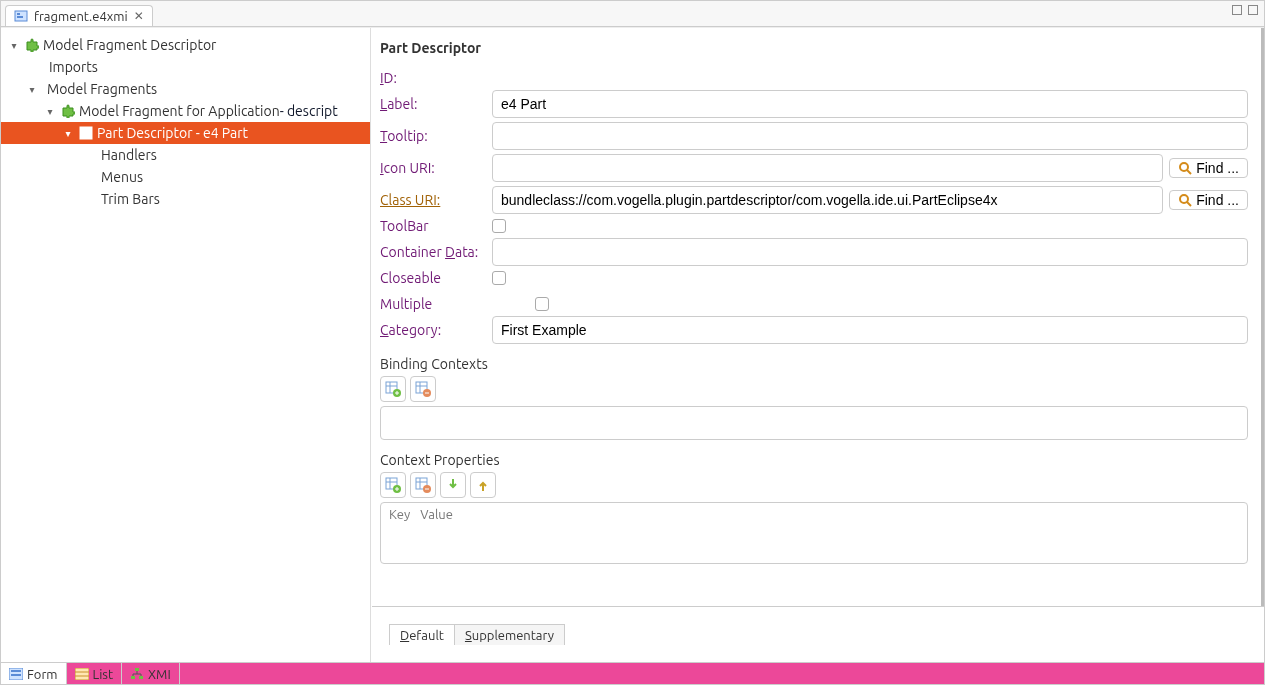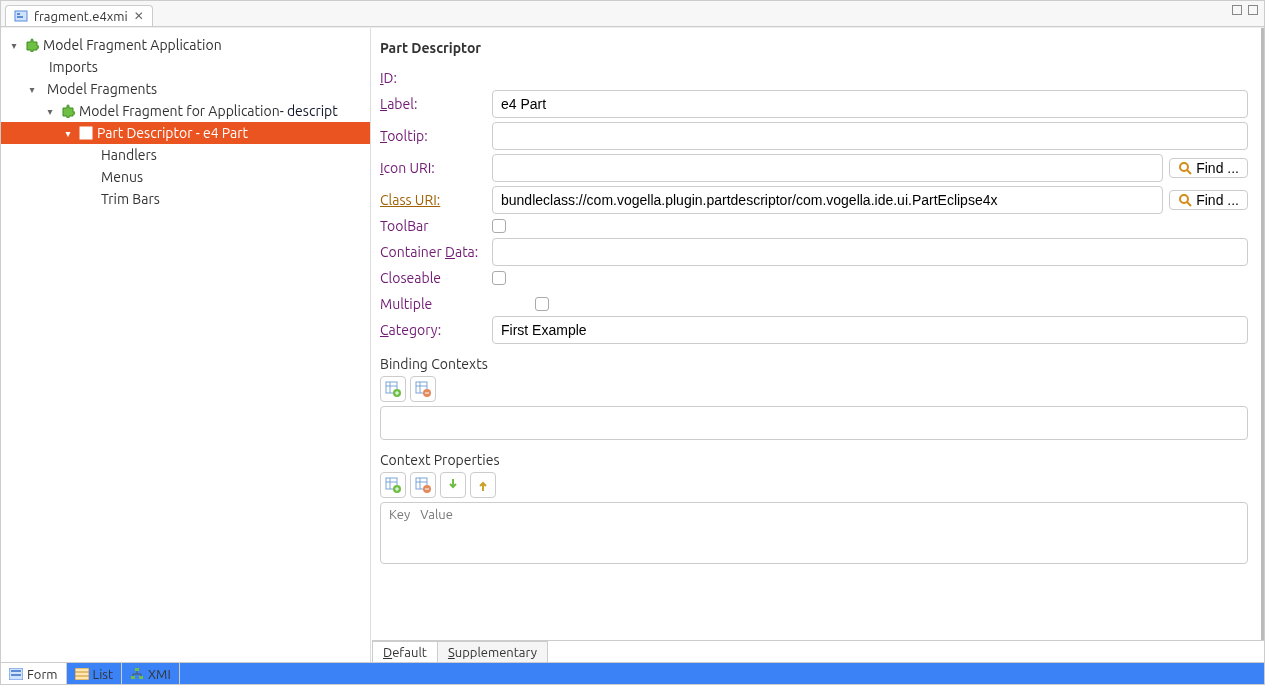--- a/index.html
+++ b/index.html
@@ -34,25 +34,25 @@
   .find-btn{ margin-left:6px; height:20px; border:1px solid #ccc; border-radius:4px; background:#fff; padding:0 8px; display:flex; align-items:center; gap:4px; font-size:14px; cursor:pointer;}
   .find-btn svg{width:14px;height:14px;}
   .section-label{ margin-top:12px; margin-bottom:4px; font-size:14px;}
   .icon-btns { display:flex; gap:4px; margin:4px 0;}
   .icon-btn{ width:26px;height:26px;border:1px solid #ccc;border-radius:4px;display:flex;align-items:center;justify-content:center;background:#fff;cursor:pointer;}
   .list-box{ border:1px solid #ccc; border-radius:4px; height:34px; margin-top:4px;}
   .table-box{ border:1px solid #ccc; border-radius:4px; height:62px; margin-top:4px;}
   .table-box .hdr{ display:flex; padding:4px 8px; color:#777; font-size:13px;}
   .table-box .hdr span{ margin-right:10px;}
   
-  .sub-tabs { display:flex; border-top:1px solid #ccc; padding:0; font-size:13px;}
+  .sub-tabs { display:flex; border-top:1px solid #ccc; padding:17px; font-size:13px;}
   .sub-tab { padding:3px 10px; border:1px solid #ccc; border-bottom:none; margin-right:-1px; background:#f5f5f5; cursor:pointer;}
   .sub-tab.active{ background:#fff; font-weight:normal;}
   
-  .footer-tabs{ height:22px; border-top:1px solid #ccc; display:flex; align-items:stretch; background:#3b82f6;}
+  .footer-tabs{ height:22px; border-top:1px solid #ccc; display:flex; align-items:stretch; background:#ec4899;}
   .ftab{ display:flex; align-items:center; gap:4px; padding:0 8px; border-right:1px solid #ccc; font-size:13px; cursor:pointer;}
   .ftab.active{ background:#fff;}
   
   svg{display:block;}
   .right-scrollhint{position:absolute; right:0; top:0; bottom:0; width:3px; background:#bbb;}
 </style>
 </head>
 <body>
 
 <div class="editor">
@@ -80,21 +80,21 @@
     <div class="tree-pane">
 
       <div class="node">
         <span class="spacer" style="width:6px"></span>
         <span class="twisty">▾</span>
         <span style="margin:0 4px;">
           <svg width="14" height="14">
               <path d="M2 4h4v-2a1 1 0 0 1 2 0v2h4v4h2a1 1 0 0 1 0 2h-2v2h-4v2a1 1 0 0 1 -2 0v-2h-4z" fill="#6fbf44" stroke="#3c8f1e"></path>
             </svg>
         </span>
-        <span>Model Fragment Application</span>
+        <span>Model Fragment Descriptor</span>
       </div>
 
       <div class="node">
         <span class="spacer" style="width:48px"></span>
         <span>Imports</span>
       </div>
 
       <div class="node">
         <span class="spacer" style="width:24px"></span>
         <span class="twisty">▾</span>

